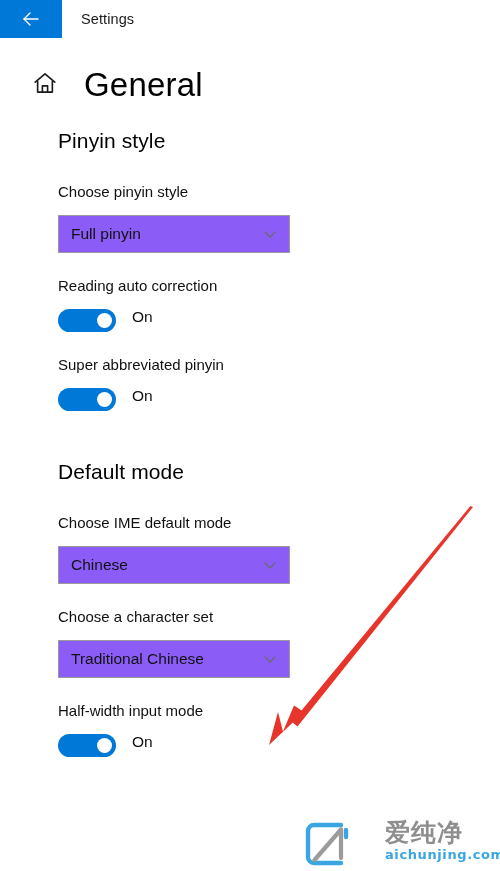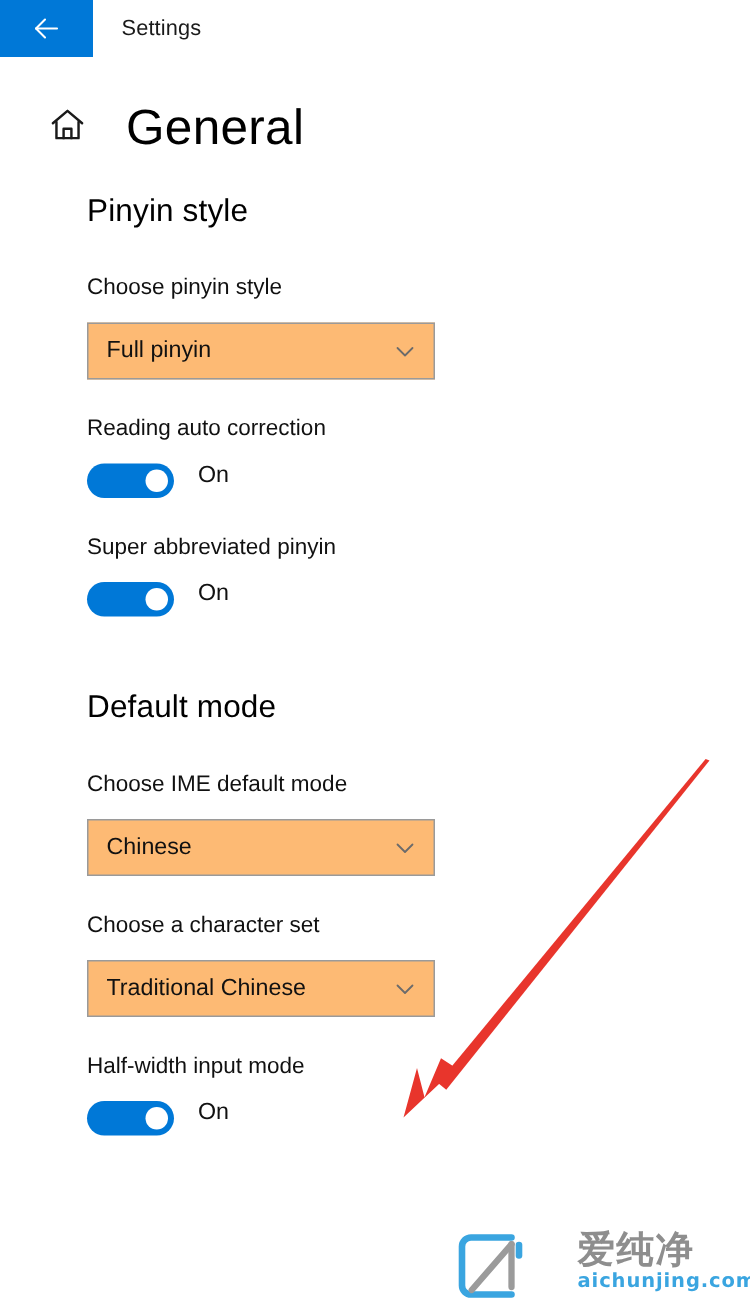--- a/index.html
+++ b/index.html
@@ -93,21 +93,21 @@
     color: #111;
     line-height: 1;
   }
   .combo {
     position: relative;
     margin-left: 30px;
     width: 232px;
     height: 38px;
     box-sizing: border-box;
     border: 1px solid #9a9a9a;
-    background: #fdba74;
+    background: #8b5cf6;
     display: flex;
     align-items: center;
     cursor: pointer;
   }
   .combo-value {
     font-size: 15.5px;
     color: #111;
     padding-left: 12px;
     flex: 1;
     white-space: nowrap;

